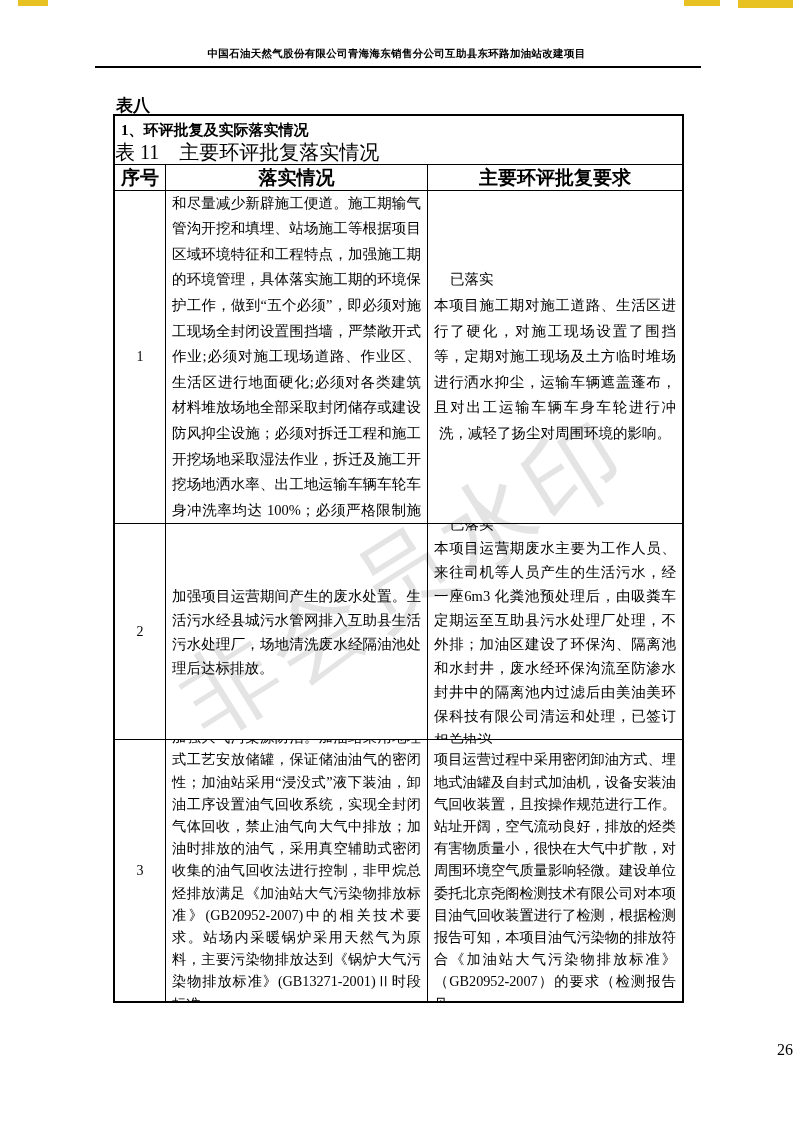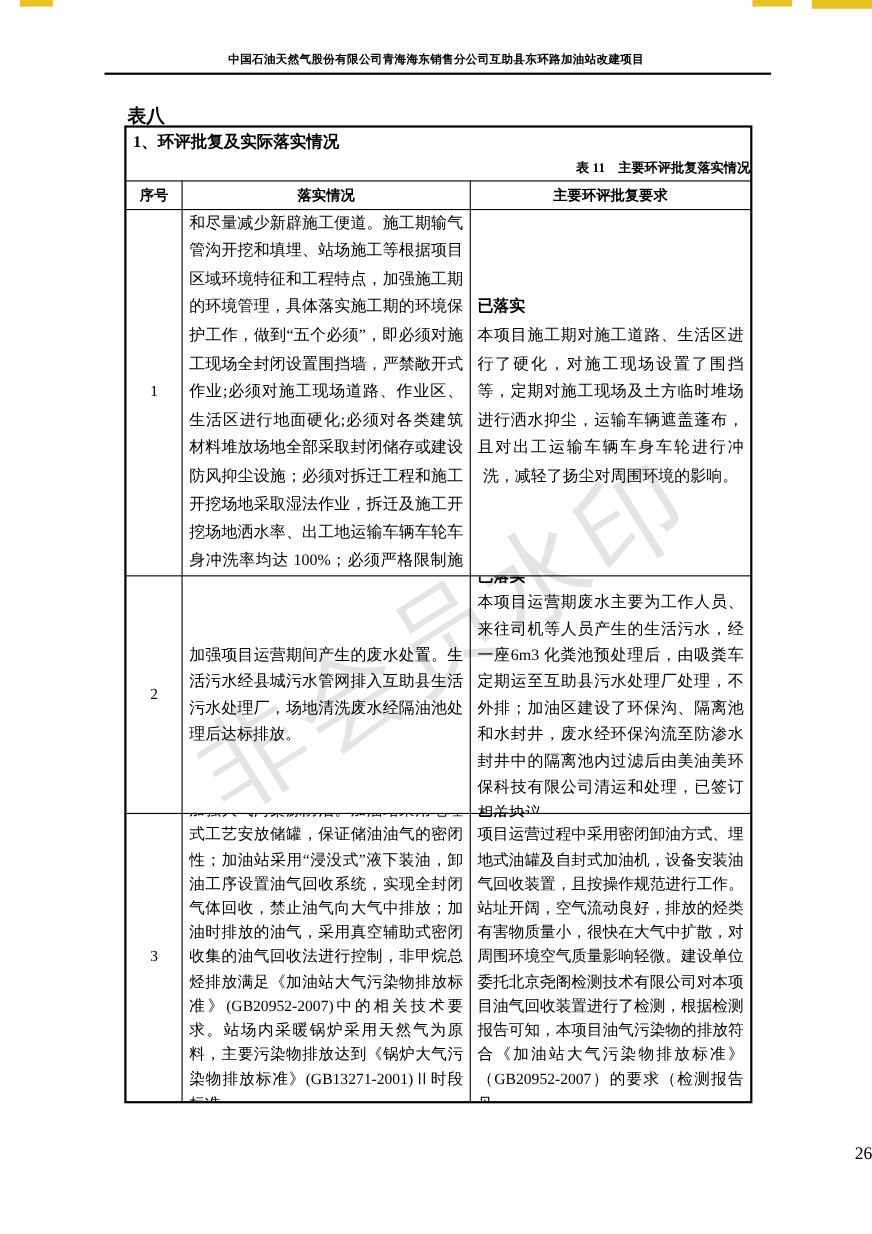--- a/index.html
+++ b/index.html
@@ -25,36 +25,36 @@
     font-size:10.5px;font-weight:bold;letter-spacing:.3px;z-index:1;
   }
   .header-rule{position:absolute;top:66px;left:95px;width:606px;border-top:2px solid #000;z-index:1;}
   .section-label{position:absolute;left:116px;top:94px;font-size:17px;font-weight:bold;z-index:1;}
   
   .tbl{
     position:absolute;left:113px;top:114px;width:571px;z-index:1;
     border:2px solid #000;box-sizing:border-box;background:transparent;
   }
   .tbl-title{font-size:15px;font-weight:bold;padding:4px 6px 2px;height:21px;line-height:21px;}
-  .tbl-caption{font-size:12px;font-weight:bold;text-align:right;height:21px;line-height:19px;}
+  .tbl-caption{font-size:20px;font-weight:normal;text-align:left;height:21px;line-height:19px;}
   .grid{display:grid;grid-template-columns:50px 262px 1fr;grid-template-rows:26px 333px 216px 262px;}
   .cell{border-top:1.5px solid #000;box-sizing:border-box;overflow:hidden;background:transparent;}
   .cell.c2,.cell.c3{border-left:1.5px solid #000;}
   .cell.head{
     display:flex;align-items:center;justify-content:center;
-    font-size:13px;font-weight:bold;
+    font-size:19px;font-weight:bold;
   }
   .cell.num{display:flex;align-items:center;justify-content:center;font-size:14px;}
   .cell.txt{display:flex;align-items:center;padding:2px 6px;}
   .txt-inner{width:100%;font-size:14.5px;text-align:justify;}
   .lh1 .txt-inner{line-height:25.6px;}
   .lh2 .txt-inner{line-height:24px;}
   .lh3 .txt-inner{line-height:22.2px;font-size:14.2px;}
   .tal-c{text-align-last:center;}
-  .status-head{font-weight:bold;}
+  .status-head{font-weight:normal;margin-left:16px;}
   
   .page-number{position:absolute;top:1041px;left:0;right:0;text-align:right;font-size:16px;z-index:1;}
 </style>
 </head>
 <body>
 
 <div class="ymark m1"></div>
 <div class="ymark m2"></div>
 <div class="ymark m3"></div>
 

